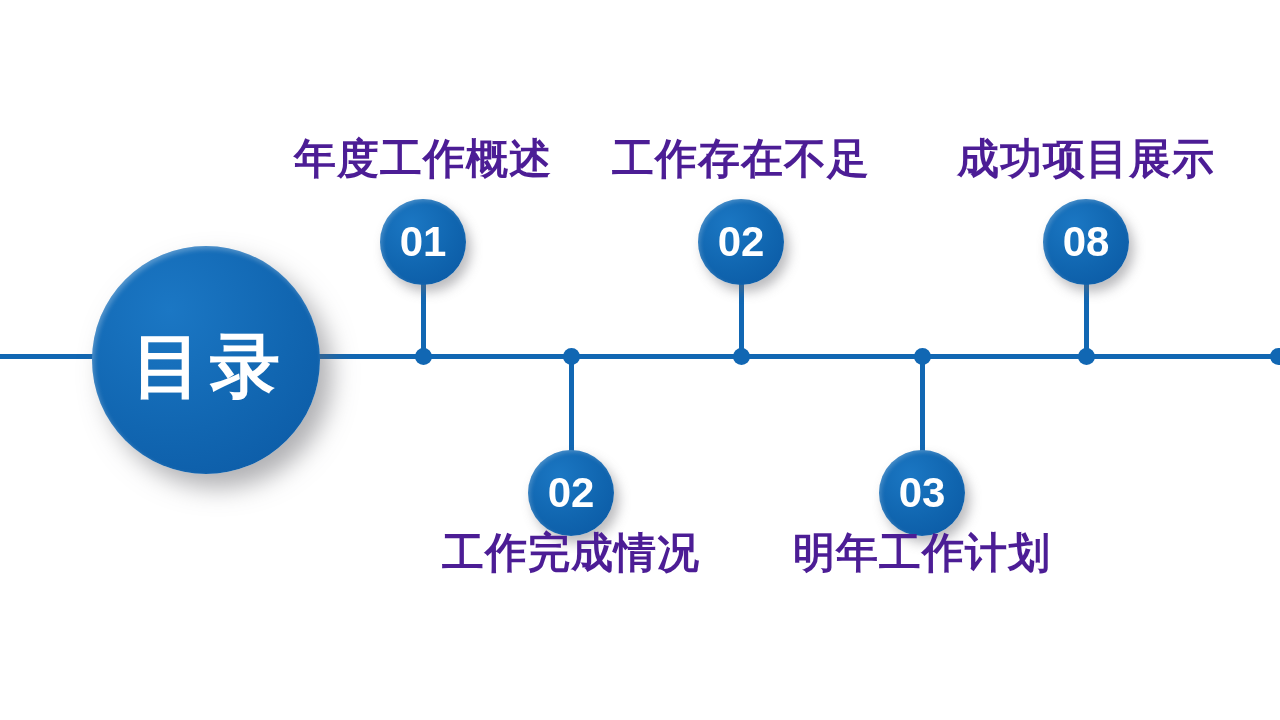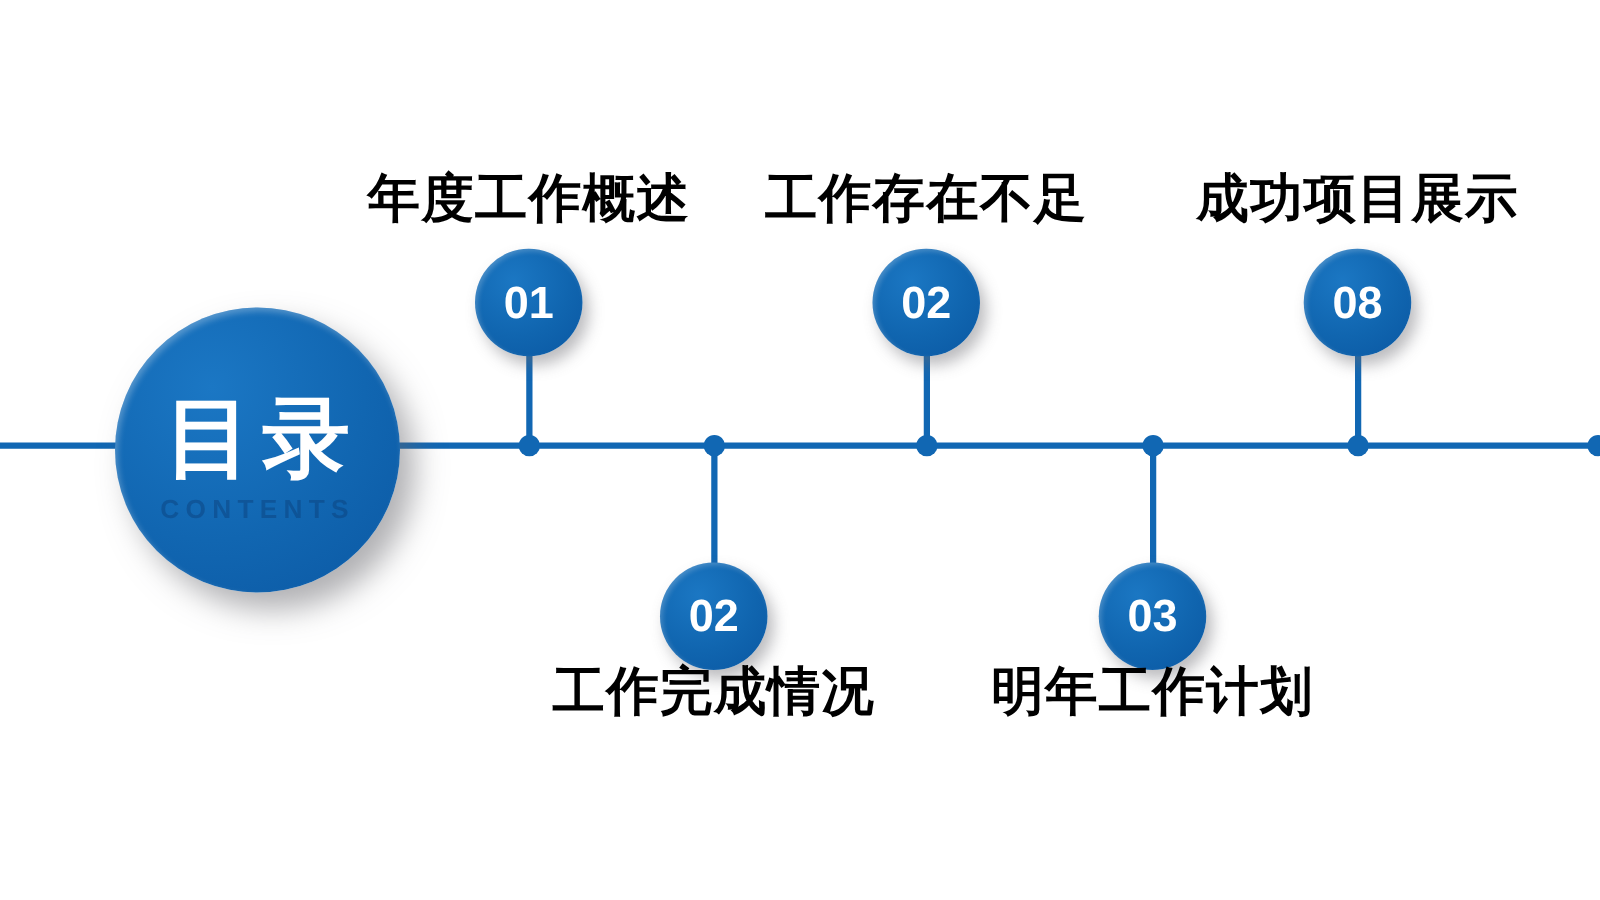--- a/index.html
+++ b/index.html
@@ -101,39 +101,39 @@
     position: absolute;
     left: 0;
     width: 86px;
     height: 86px;
     margin-left: -43px;
     border-radius: 50%;
     background: radial-gradient(circle at 36% 30%, #1b77c3 0%, #1065af 55%, #0a57a2 100%);
     box-shadow: 5px 7px 12px rgba(105, 105, 110, 0.45),
                 inset 2px 2px 4px rgba(255, 255, 255, 0.22);
     color: #ffffff;
-    font-size: 36px;
+    font-size: 42px;
     font-weight: bold;
     display: flex;
     align-items: center;
     justify-content: center;
     z-index: 3;
     cursor: pointer;
   }
   .above .num-circle { top: 199px; }
   .below .num-circle { top: 450px; }
 
   .item-label {
     position: absolute;
     left: 0;
     transform: translateX(-50%);
     white-space: nowrap;
     font-size: 42px;
     font-weight: bold;
-    color: #000000;
+    color: #4c1d95;
     letter-spacing: 1px;
     z-index: 5;
     cursor: pointer;
   }
   .above .item-label { top: 131px; }
   .below .item-label { top: 525px; }
 
   
   .edge-dot {
     position: absolute;
@@ -150,21 +150,20 @@
 </head>
 <body>
 
 <div class="slide">
 
   <div class="timeline"></div>
   <div class="edge-dot"></div>
 
   <div class="hub">
     <div class="hub-title">目录</div>
-    <div class="hub-sub">CONTENTS</div>
   </div>
 
   <div class="toc-item item-1 above">
     <div class="item-label">年度工作概述</div>
     <div class="stem"></div>
     <div class="node-dot"></div>
     <div class="num-circle">01</div>
   </div>
 
   <div class="toc-item item-2 below">

